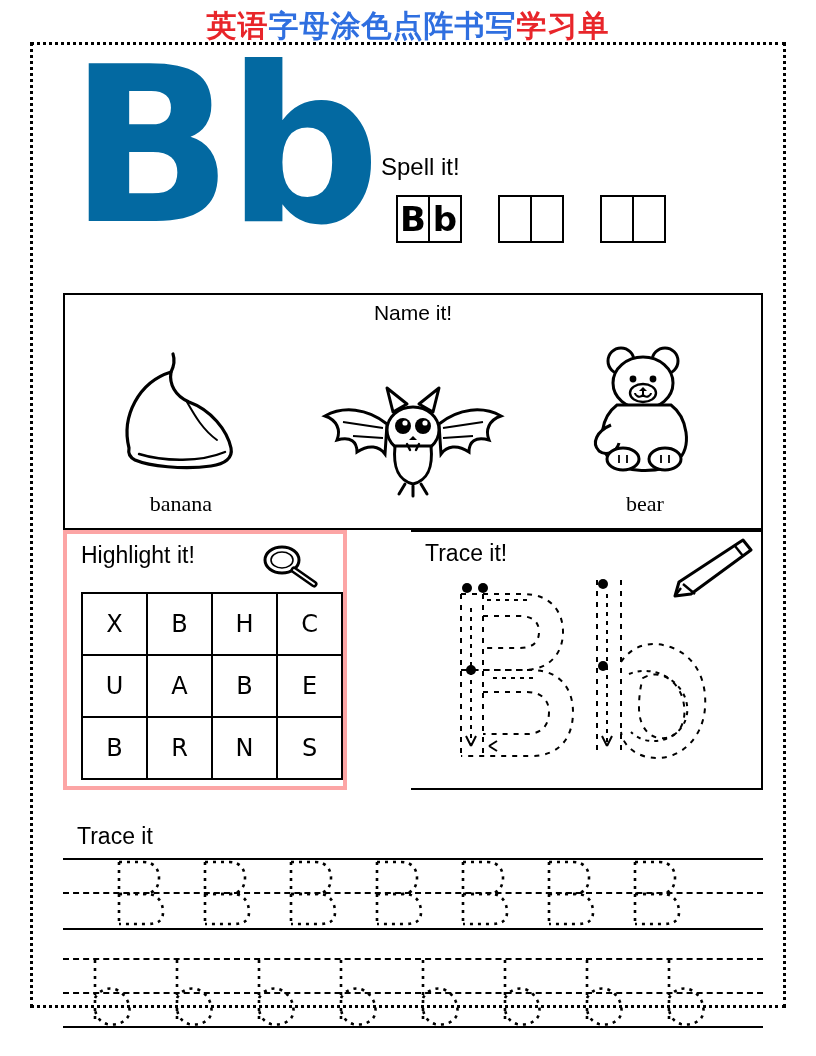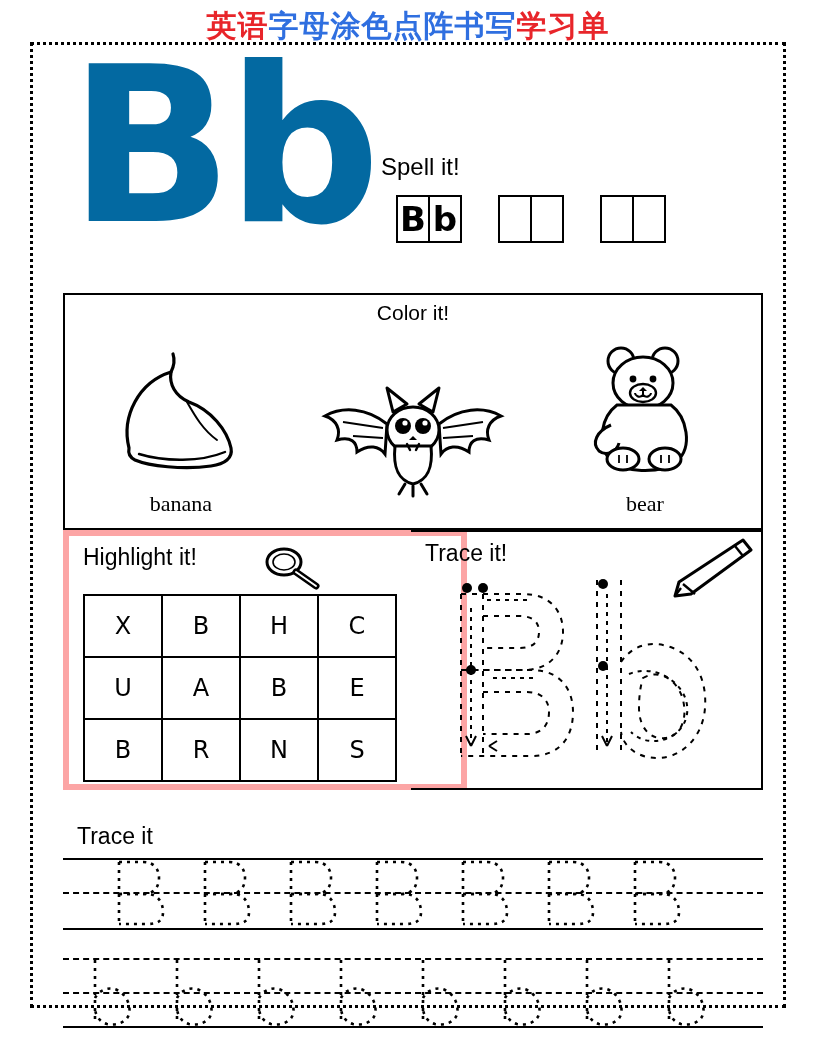--- a/index.html
+++ b/index.html
@@ -148,23 +148,23 @@
     position: absolute;
     left: 22px;
     top: 477px;
     width: 700px;
     height: 260px;
   }
   .highlight-panel {
     position: absolute;
     left: 0;
     top: 0;
-    width: 404px;
+    width: 284px;
     height: 260px;
-    border: 6px solid #fca5a5;
+    border: 4px solid #fca5a5;
     box-sizing: border-box;
   }
   .trace-panel {
     position: absolute;
     left: 348px;
     top: 0;
     width: 352px;
     height: 260px;
     border: 2px solid #000;
     border-left: none;
@@ -269,21 +269,21 @@
       <div class="spell-cell"></div>
       <div class="spell-cell"></div>
     </div>
     <div class="spell-group">
       <div class="spell-cell"></div>
       <div class="spell-cell"></div>
     </div>
   </div>
 
   <div class="color-panel">
-    <div class="color-title">Color it!</div>
+    <div class="color-title">Name it!</div>
     <div class="color-items">
 
       <div class="color-item">
         <div class="art">
           <svg width="180" height="140" viewBox="0 0 180 140">
             <path d="M38 104 C30 72 48 38 80 28 C78 40 84 52 98 58 C120 66 136 86 140 104 C142 114 134 120 120 122 C92 126 58 122 44 116 C38 113 37 109 38 104 Z" fill="#ffffff" stroke="#000" stroke-width="3.2" stroke-linejoin="round"></path>
             <path d="M80 28 C83 22 84 16 82 10" fill="none" stroke="#000" stroke-width="3.2" stroke-linecap="round"></path>
             <path d="M48 110 C74 118 110 118 134 108" fill="none" stroke="#000" stroke-width="2.4" stroke-linecap="round"></path>
             <path d="M96 58 C104 72 112 86 126 96" fill="none" stroke="#000" stroke-width="2" stroke-linecap="round"></path>
           </svg>

